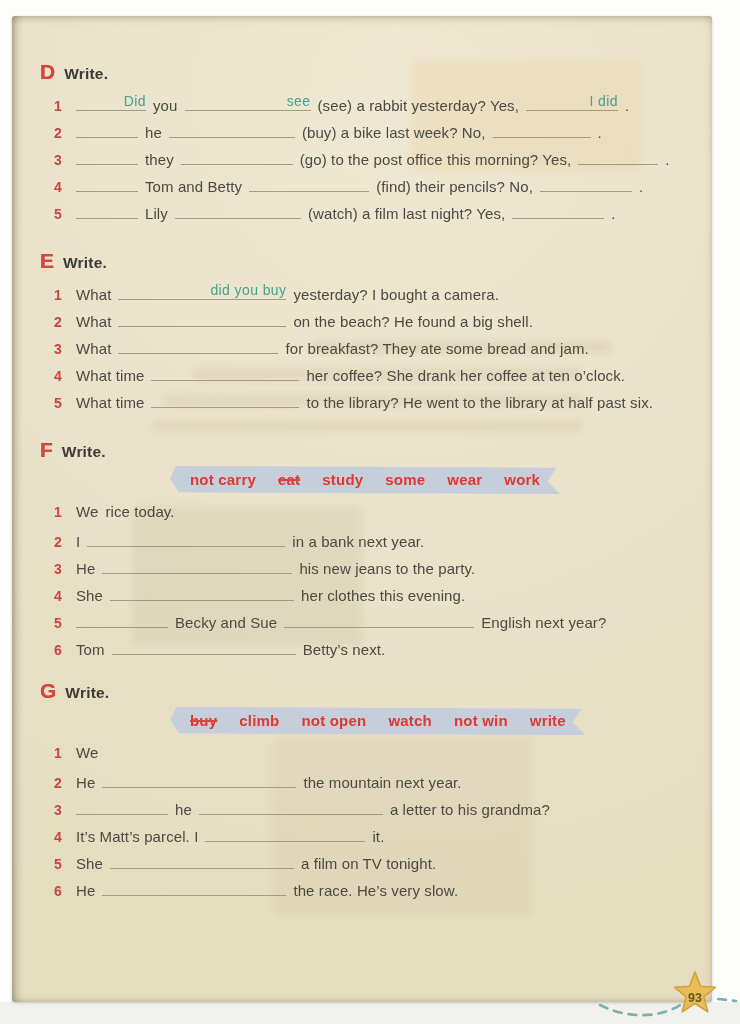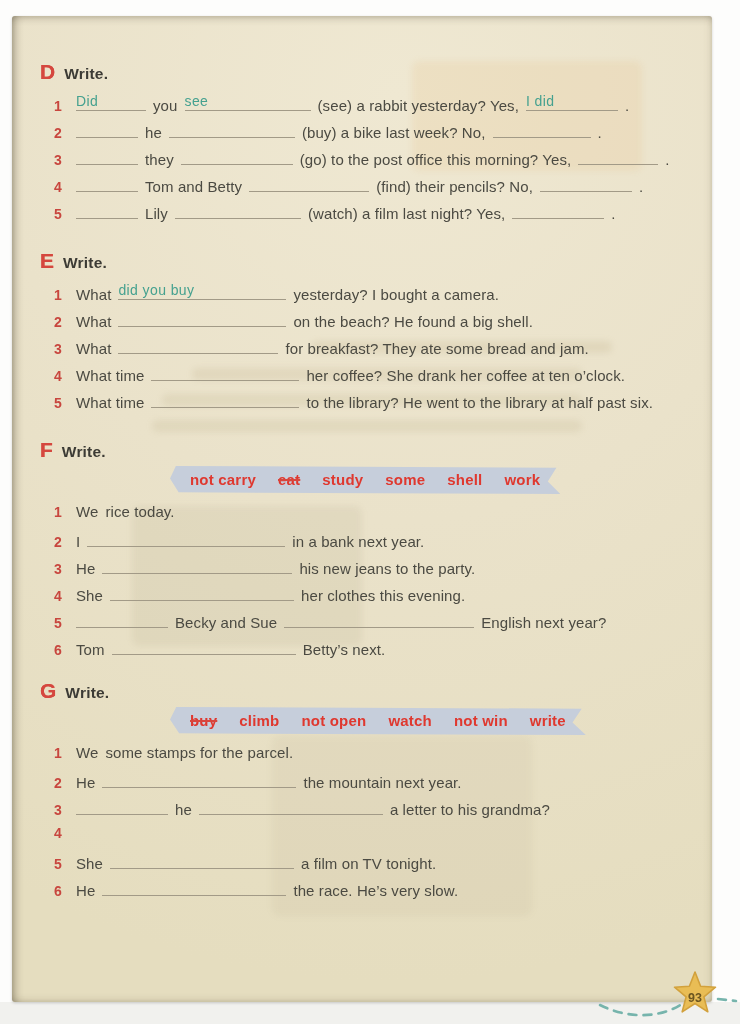--- a/index.html
+++ b/index.html
@@ -42,21 +42,21 @@
   .rows { margin:10px 0 0 14px; }
   .row { display:flex; align-items:baseline; height:27px; }
   .row-num { flex:none; width:22px; font-size:14px; font-weight:800; color:#c8463e; }
   .content { display:flex; align-items:baseline; gap:7px; white-space:nowrap; }
   .seg-text { font-size:15px; font-weight:400; color:#4b4a42; letter-spacing:.1px; }
   .blank {
     position:relative; display:inline-block; height:1.02em;
     border-bottom:1.5px solid #a29a87;
   }
   .answer {
-    position:absolute; left:0; right:0; bottom:1px; text-align:left;
+    position:absolute; left:0; right:0; bottom:1px; text-align:right;
     font-size:14px; font-weight:400; color:#45a18f; letter-spacing:.4px; white-space:nowrap;
   }
   .footer-svg { position:absolute; left:550px; top:945px; width:190px; height:70px; }
 </style>
 </head>
 <body>
 
 <div class="canvas">
   <div class="below-strip"></div>
 
@@ -193,21 +193,21 @@
         <div class="section">
           <div class="sec-header">
             <span class="sec-letter">F</span>
             <span class="sec-title">Write.</span>
           </div>
           <div class="word-box-wrap"><div class="word-box">
               <span class="wb-word">not carry</span>
               <span class="wb-word struck">eat</span>
               <span class="wb-word">study</span>
               <span class="wb-word">some</span>
-              <span class="wb-word">shell</span>
+              <span class="wb-word">wear</span>
               <span class="wb-word">work</span>
             </div></div>
           <div class="rows">
             <div class="row">
               <span class="row-num">1</span>
               <div class="content">
                 <span class="seg-text">We</span>
                 <span class="seg-text">rice today.</span>
               </div>
             </div>
@@ -265,21 +265,20 @@
               <span class="wb-word">not open</span>
               <span class="wb-word">watch</span>
               <span class="wb-word">not win</span>
               <span class="wb-word">write</span>
             </div></div>
           <div class="rows">
             <div class="row">
               <span class="row-num">1</span>
               <div class="content">
                 <span class="seg-text">We</span>
-                <span class="seg-text">some stamps for the parcel.</span>
               </div>
             </div>
             <div class="row">
               <span class="row-num">2</span>
               <div class="content">
                 <span class="seg-text">He</span>
                 <span class="blank" style="width: 194px;"></span>
                 <span class="seg-text">the mountain next year.</span>
               </div>
             </div>
@@ -287,20 +286,25 @@
               <span class="row-num">3</span>
               <div class="content">
                 <span class="blank" style="width: 92px;"></span>
                 <span class="seg-text">he</span>
                 <span class="blank" style="width: 184px;"></span>
                 <span class="seg-text">a letter to his grandma?</span>
               </div>
             </div>
             <div class="row">
               <span class="row-num">4</span>
+              <div class="content">
+                <span class="seg-text">It’s Matt’s parcel. I</span>
+                <span class="blank" style="width: 160px;"></span>
+                <span class="seg-text">it.</span>
+              </div>
             </div>
             <div class="row">
               <span class="row-num">5</span>
               <div class="content">
                 <span class="seg-text">She</span>
                 <span class="blank" style="width: 184px;"></span>
                 <span class="seg-text">a film on TV tonight.</span>
               </div>
             </div>
             <div class="row">

